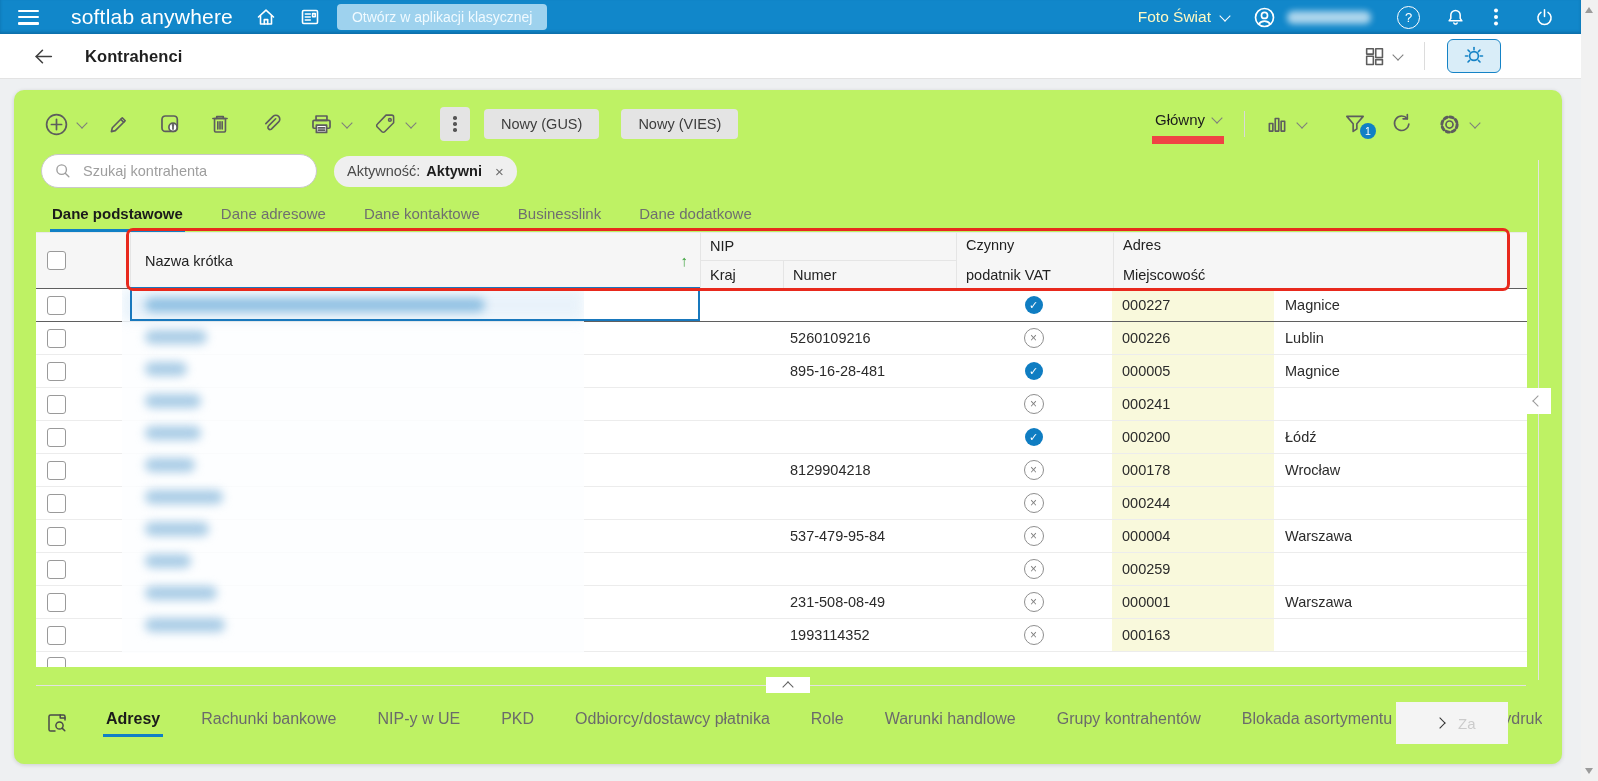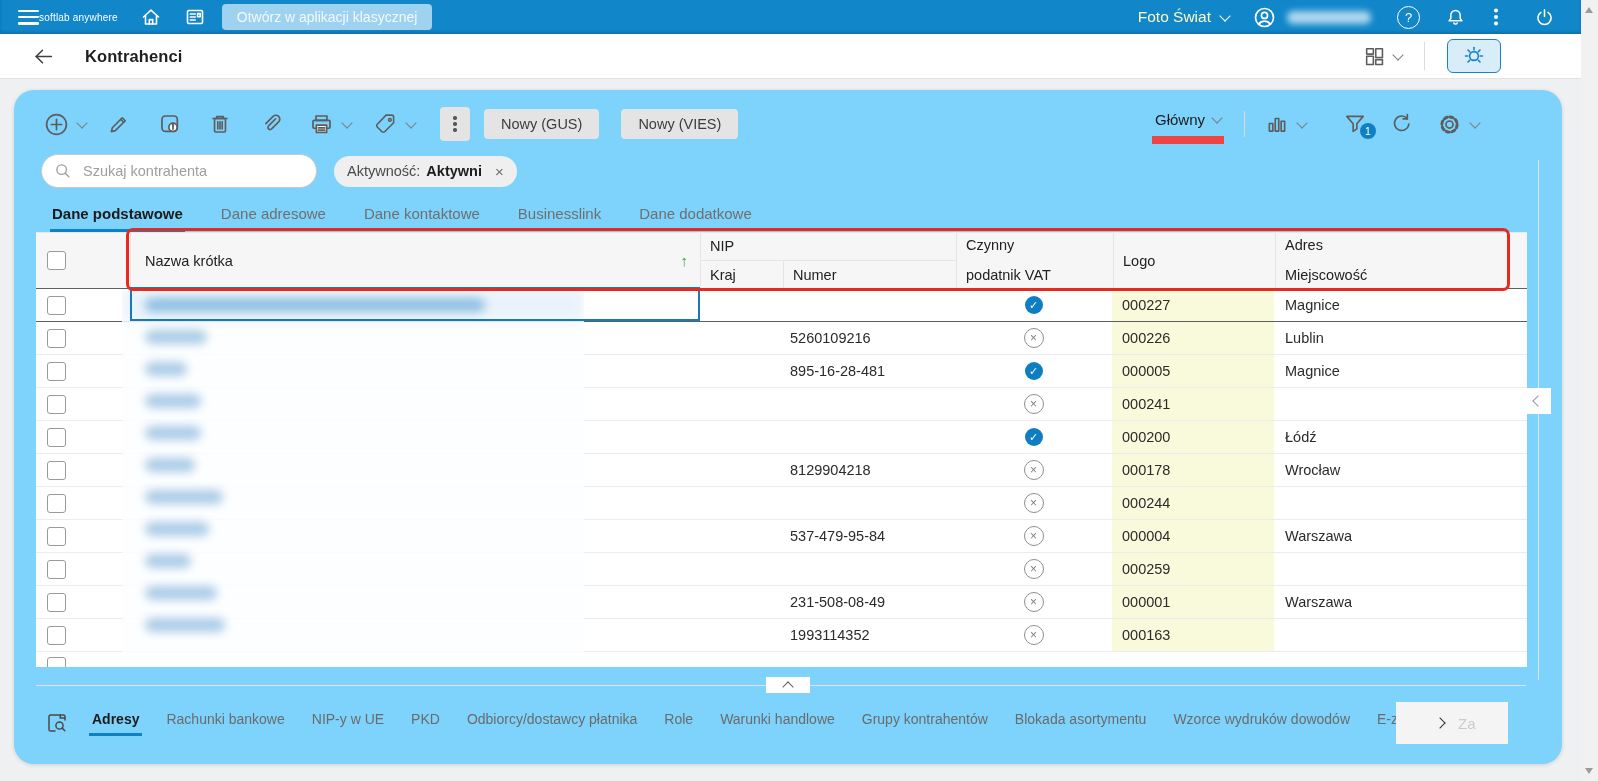--- a/index.html
+++ b/index.html
@@ -16,21 +16,21 @@
   .chv.up{transform:rotate(225deg);margin-top:4px;}
   .chv.left{transform:rotate(135deg);}
   .chv.right{transform:rotate(-45deg);}
   .chv.white{border-color:#fff;}
 
   
   .topbar{position:absolute;left:0;top:0;width:1581px;height:34px;background:#1187ca;
     display:flex;align-items:center;box-shadow:inset 0 -2px 3px rgba(0,40,70,.25);}
   .burger{margin-left:18px;width:21px;height:15px;display:flex;flex-direction:column;justify-content:space-between;cursor:pointer;}
   .burger i{display:block;height:2.2px;background:#fff;border-radius:1px;}
-  .brand{color:#fff;font-size:10px;margin-left:0;letter-spacing:.2px;}
+  .brand{color:#fff;font-size:21px;margin-left:32px;letter-spacing:.2px;}
   .tb-ic{margin-left:22px;cursor:pointer;}
   .open-classic{margin-left:16px;height:26px;padding:0 15px;border:none;border-radius:4px;
     background:#9ed2ee;color:#f0faff;font-size:14px;font-family:inherit;cursor:pointer;}
   .tb-right{margin-left:auto;display:flex;align-items:center;margin-right:26px;}
   .company{color:#fef9c3;font-size:15.5px;}
   .tb-right .chv{margin-left:10px;}
   .user-blur{width:84px;height:13px;margin-left:11px;border-radius:6px;background:rgba(255,255,255,.65);filter:blur(3px);}
   .help-circle{width:21px;height:21px;border:1.6px solid #fff;border-radius:50%;color:#fff;
     font-size:13px;display:flex;align-items:center;justify-content:center;margin-left:26px;cursor:pointer;}
   .dots{width:4px;height:4px;border-radius:50%;background:#fff;box-shadow:0 -6.5px 0 #fff,0 6.5px 0 #fff;margin:0 10px 0 28px;cursor:pointer;}
@@ -43,22 +43,22 @@
     display:flex;align-items:center;border-bottom:1px solid #e3e3e3;}
   .back{margin-left:32px;cursor:pointer;}
   .page-title{margin-left:30px;font-size:16.5px;color:#1f1f1f;font-weight:700;letter-spacing:.1px;}
   .ah-right{margin-left:auto;display:flex;align-items:center;margin-right:80px;}
   .layout-btn{display:flex;align-items:center;gap:8px;cursor:pointer;}
   .ah-div{width:1px;height:28px;background:#dcdcdc;margin:0 22px;}
   .bulb-btn{width:52px;height:32px;border-radius:6px;background:#d9edf8;border:1.5px solid #1583c6;
     display:flex;align-items:center;justify-content:center;cursor:pointer;}
 
   
-  .card{position:absolute;left:14px;top:90px;width:1548px;height:674px;background:#7dd3fc;
-    border-radius:20px;box-shadow:0 1px 4px rgba(0,0,0,.14);}
+  .card{position:absolute;left:14px;top:90px;width:1548px;height:674px;background:#bef264;
+    border-radius:10px;box-shadow:0 1px 4px rgba(0,0,0,.14);}
 
   
   .toolbar{display:flex;align-items:center;height:40px;padding:14px 70px 0 30px;}
   .tbtn{display:flex;align-items:center;cursor:pointer;margin-right:13px;}
   .tbtn .chv{margin-left:9px;}
   .kebab-btn{width:30px;height:34px;border-radius:4px;background:#e4e4e4;display:flex;align-items:center;justify-content:center;margin:0 14px 0 12px;cursor:pointer;}
   .kebab-btn .dots2{width:3.6px;height:3.6px;border-radius:50%;background:#555;box-shadow:0 -6px 0 #555,0 6px 0 #555;}
   .gray-btn{height:30px;padding:0 17px;border:none;border-radius:4px;background:#e4e4e4;color:#3d3d3d;
     font-size:14.5px;font-family:inherit;cursor:pointer;margin-right:22px;}
   .t-spacer{flex:1;}
@@ -133,21 +133,21 @@
   .side-chev .chv{border-color:#9a9a9a;}
 
   
   .bottom-divider{position:absolute;left:22px;right:36px;bottom:78px;height:1px;background:#e2e2e2;}
   .collapse-handle{position:absolute;bottom:71px;left:50%;transform:translateX(-50%);width:44px;height:16px;background:#fff;
     display:flex;align-items:center;justify-content:center;cursor:pointer;}
   .collapse-handle .chv{border-color:#5f5f5f;}
   .bottomtabs{position:absolute;left:30px;right:20px;bottom:18px;height:46px;display:flex;align-items:center;overflow:hidden;}
   .bt-icon{margin-right:22px;cursor:pointer;flex:none;}
   .btabs-list{display:flex;gap:27px;align-items:center;white-space:nowrap;}
-  .btab{font-size:14px;color:#6b6b6b;padding-bottom:9px;cursor:pointer;position:relative;flex:none;}
+  .btab{font-size:16px;color:#6b6b6b;padding-bottom:9px;cursor:pointer;position:relative;flex:none;margin-left:14px;}
   .btab.active{color:#1b1b1b;font-weight:700;}
   .btab.active::after{content:"";position:absolute;left:-3px;right:-3px;bottom:0;height:3px;background:#1080c5;}
   .tab-scroll{position:absolute;right:34px;top:2px;height:42px;width:112px;background:#f4f4f4;
     display:flex;align-items:center;cursor:pointer;}
   .tab-scroll .chv{border-color:#333;margin-left:40px;}
   .tab-overflow{font-size:15px;color:#9a9a9a;opacity:.45;margin-left:14px;}
 
   
   .pagescroll{position:absolute;right:0;top:0;width:17px;height:781px;background:#f1f1f1;}
   .ps-arrow{position:absolute;left:4px;width:0;height:0;border-left:4.5px solid transparent;border-right:4.5px solid transparent;}
@@ -378,23 +378,20 @@
         <div class="nip-top">NIP</div>
         <div class="nip-sub">
           <span class="kraj">Kraj</span>
           <span class="numer">Numer</span>
         </div>
       </div>
       <div class="th c-vat th-two">
         <span>Czynny</span>
         <span>podatnik VAT</span>
       </div>
-      <div class="th c-logo th-one">
-          <span>Logo</span>
-        </div>
       <div class="th c-adres th-two">
         <span>Adres</span>
         <span>Miejscowość</span>
       </div>
     </div>
 
     <div id="tbody">
         <div class="trow sel">
           <div class="td c-check">
             <span class="cb"></span>

